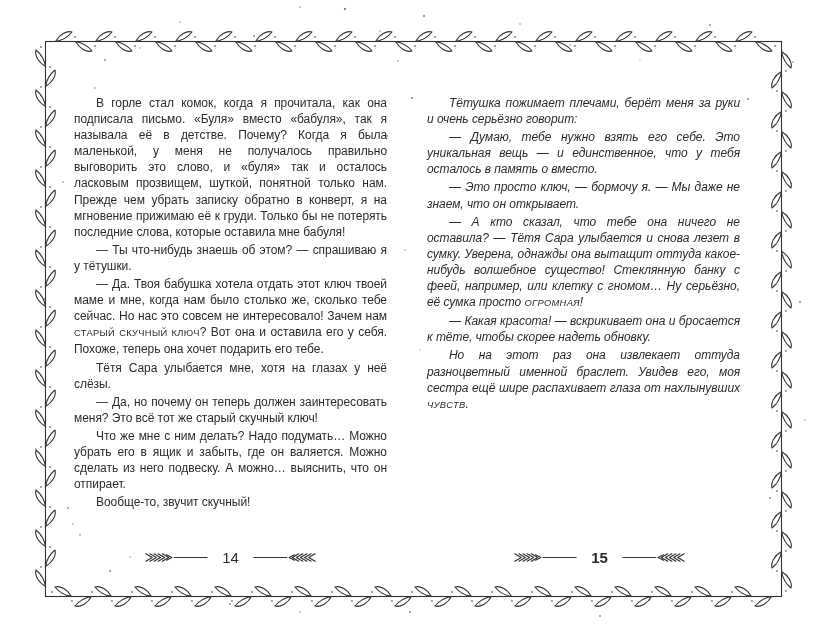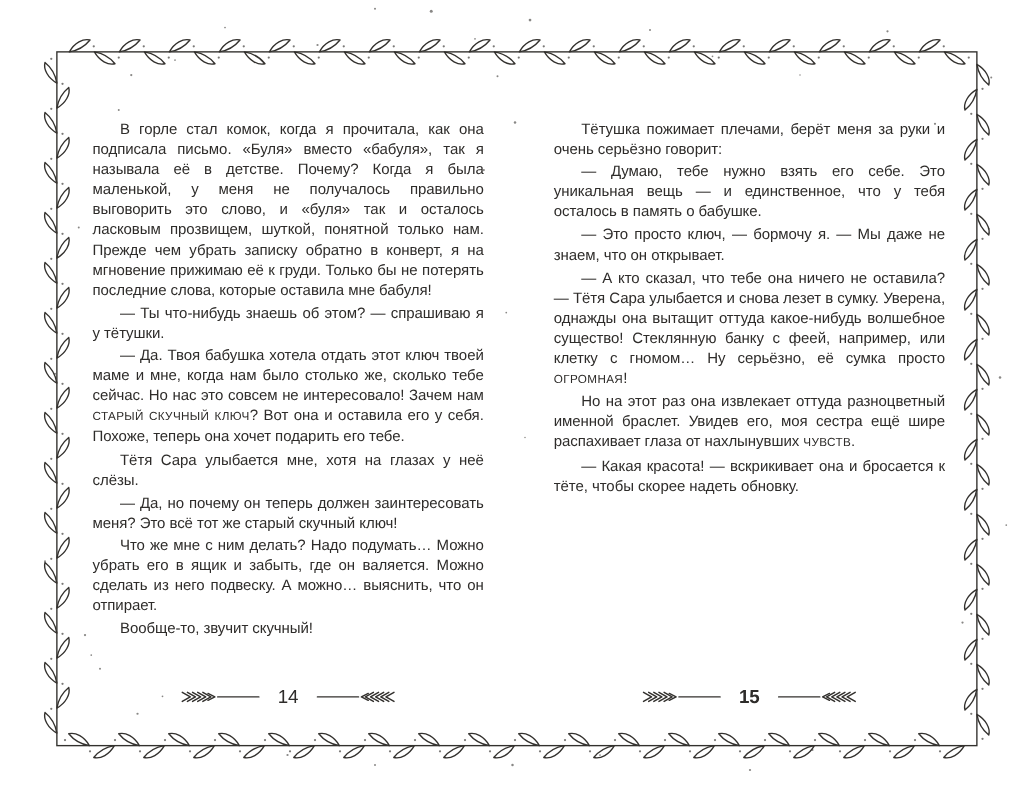--- a/index.html
+++ b/index.html
@@ -17,21 +17,21 @@
   
   #noise { position:absolute; left:0; top:0; width:820px; height:637px; pointer-events:none; }
 
   
   .text-col {
     position:absolute; top:95px; width:313px;
     text-align:justify; font-size:12px; line-height:16.1px;
     letter-spacing:-0.05px;
   }
   #left-col  { left:74px; }
-  #right-col { left:443px; }
+  #right-col { left:427px;font-style:italic; }
   .para { margin:0 0 2px 0; text-indent:22px; }
   .caps { font-size:0.78em; letter-spacing:0.3px; }
 
   
   .pagenum-row {
     position:absolute; top:549px; width:313px;
     display:flex; align-items:center; justify-content:center; gap:14px;
   }
   #pagenum-left  { left:74px; }
   #pagenum-right { left:443px;font-weight:bold; }
@@ -237,25 +237,25 @@
       <p class="para"><span>— Ты что-нибудь знаешь об этом? — спрашиваю я у тётушки.</span></p>
       <p class="para"><span>— Да. Твоя бабушка хотела отдать этот ключ твоей маме и мне, когда нам было столько же, сколько тебе сейчас. Но нас это совсем не интересовало! Зачем нам </span><span class="caps">СТАРЫЙ СКУЧНЫЙ КЛЮЧ</span><span>? Вот она и оставила его у себя. Похоже, теперь она хочет подарить его тебе.</span></p>
       <p class="para"><span>Тётя Сара улыбается мне, хотя на глазах у неё слёзы.</span></p>
       <p class="para"><span>— Да, но почему он теперь должен заинтересовать меня? Это всё тот же старый скучный ключ!</span></p>
       <p class="para"><span>Что же мне с ним делать? Надо подумать… Можно убрать его в ящик и забыть, где он валяется. Можно сделать из него подвеску. А можно… выяснить, что он отпирает.</span></p>
       <p class="para"><span>Вообще-то, звучит скучный!</span></p>
     </div>
 
   <div id="right-col" class="text-col">
       <p class="para"><span>Тётушка пожимает плечами, берёт меня за руки и очень серьёзно говорит:</span></p>
-      <p class="para"><span>— Думаю, тебе нужно взять его себе. Это уникальная вещь — и единственное, что у тебя осталось в память о бабушке.</span></p>
+      <p class="para"><span>— Думаю, тебе нужно взять его себе. Это уникальная вещь — и единственное, что у тебя осталось в память о вместо.</span></p>
       <p class="para"><span>— Это просто ключ, — бормочу я. — Мы даже не знаем, что он открывает.</span></p>
       <p class="para"><span>— А кто сказал, что тебе она ничего не оставила? — Тётя Сара улыбается и снова лезет в сумку. Уверена, однажды она вытащит оттуда какое-нибудь волшебное существо! Стеклянную банку с феей, например, или клетку с гномом… Ну серьёзно, её сумка просто </span><span class="caps">ОГРОМНАЯ</span><span>!</span></p>
+      <p class="para"><span>— Какая красота! — вскрикивает она и бросается к тёте, чтобы скорее надеть обновку.</span></p>
       <p class="para"><span>Но на этот раз она извлекает оттуда разноцветный именной браслет. Увидев его, моя сестра ещё шире распахивает глаза от нахлынувших </span><span class="caps">ЧУВСТВ</span><span>.</span></p>
-      <p class="para"><span>— Какая красота! — вскрикивает она и бросается к тёте, чтобы скорее надеть обновку.</span></p>
     </div>
 
   <div id="pagenum-left" class="pagenum-row">
     <svg class="flourish left" viewBox="0 0 70 13">
       <g stroke="#33312e" stroke-width="1.3" fill="none" stroke-linecap="round" stroke-linejoin="round">
         <path d="M2,2.5 L9,6.5 L2,10.5"></path>
           <path d="M6.5,2.5 L13.5,6.5 L6.5,10.5"></path>
         <path d="M11,2.5 L18,6.5 L11,10.5"></path>
           <path d="M15.5,2.5 L22.5,6.5 L15.5,10.5"></path>
         <path d="M20,2.5 L27,6.5 L20,10.5"></path>

